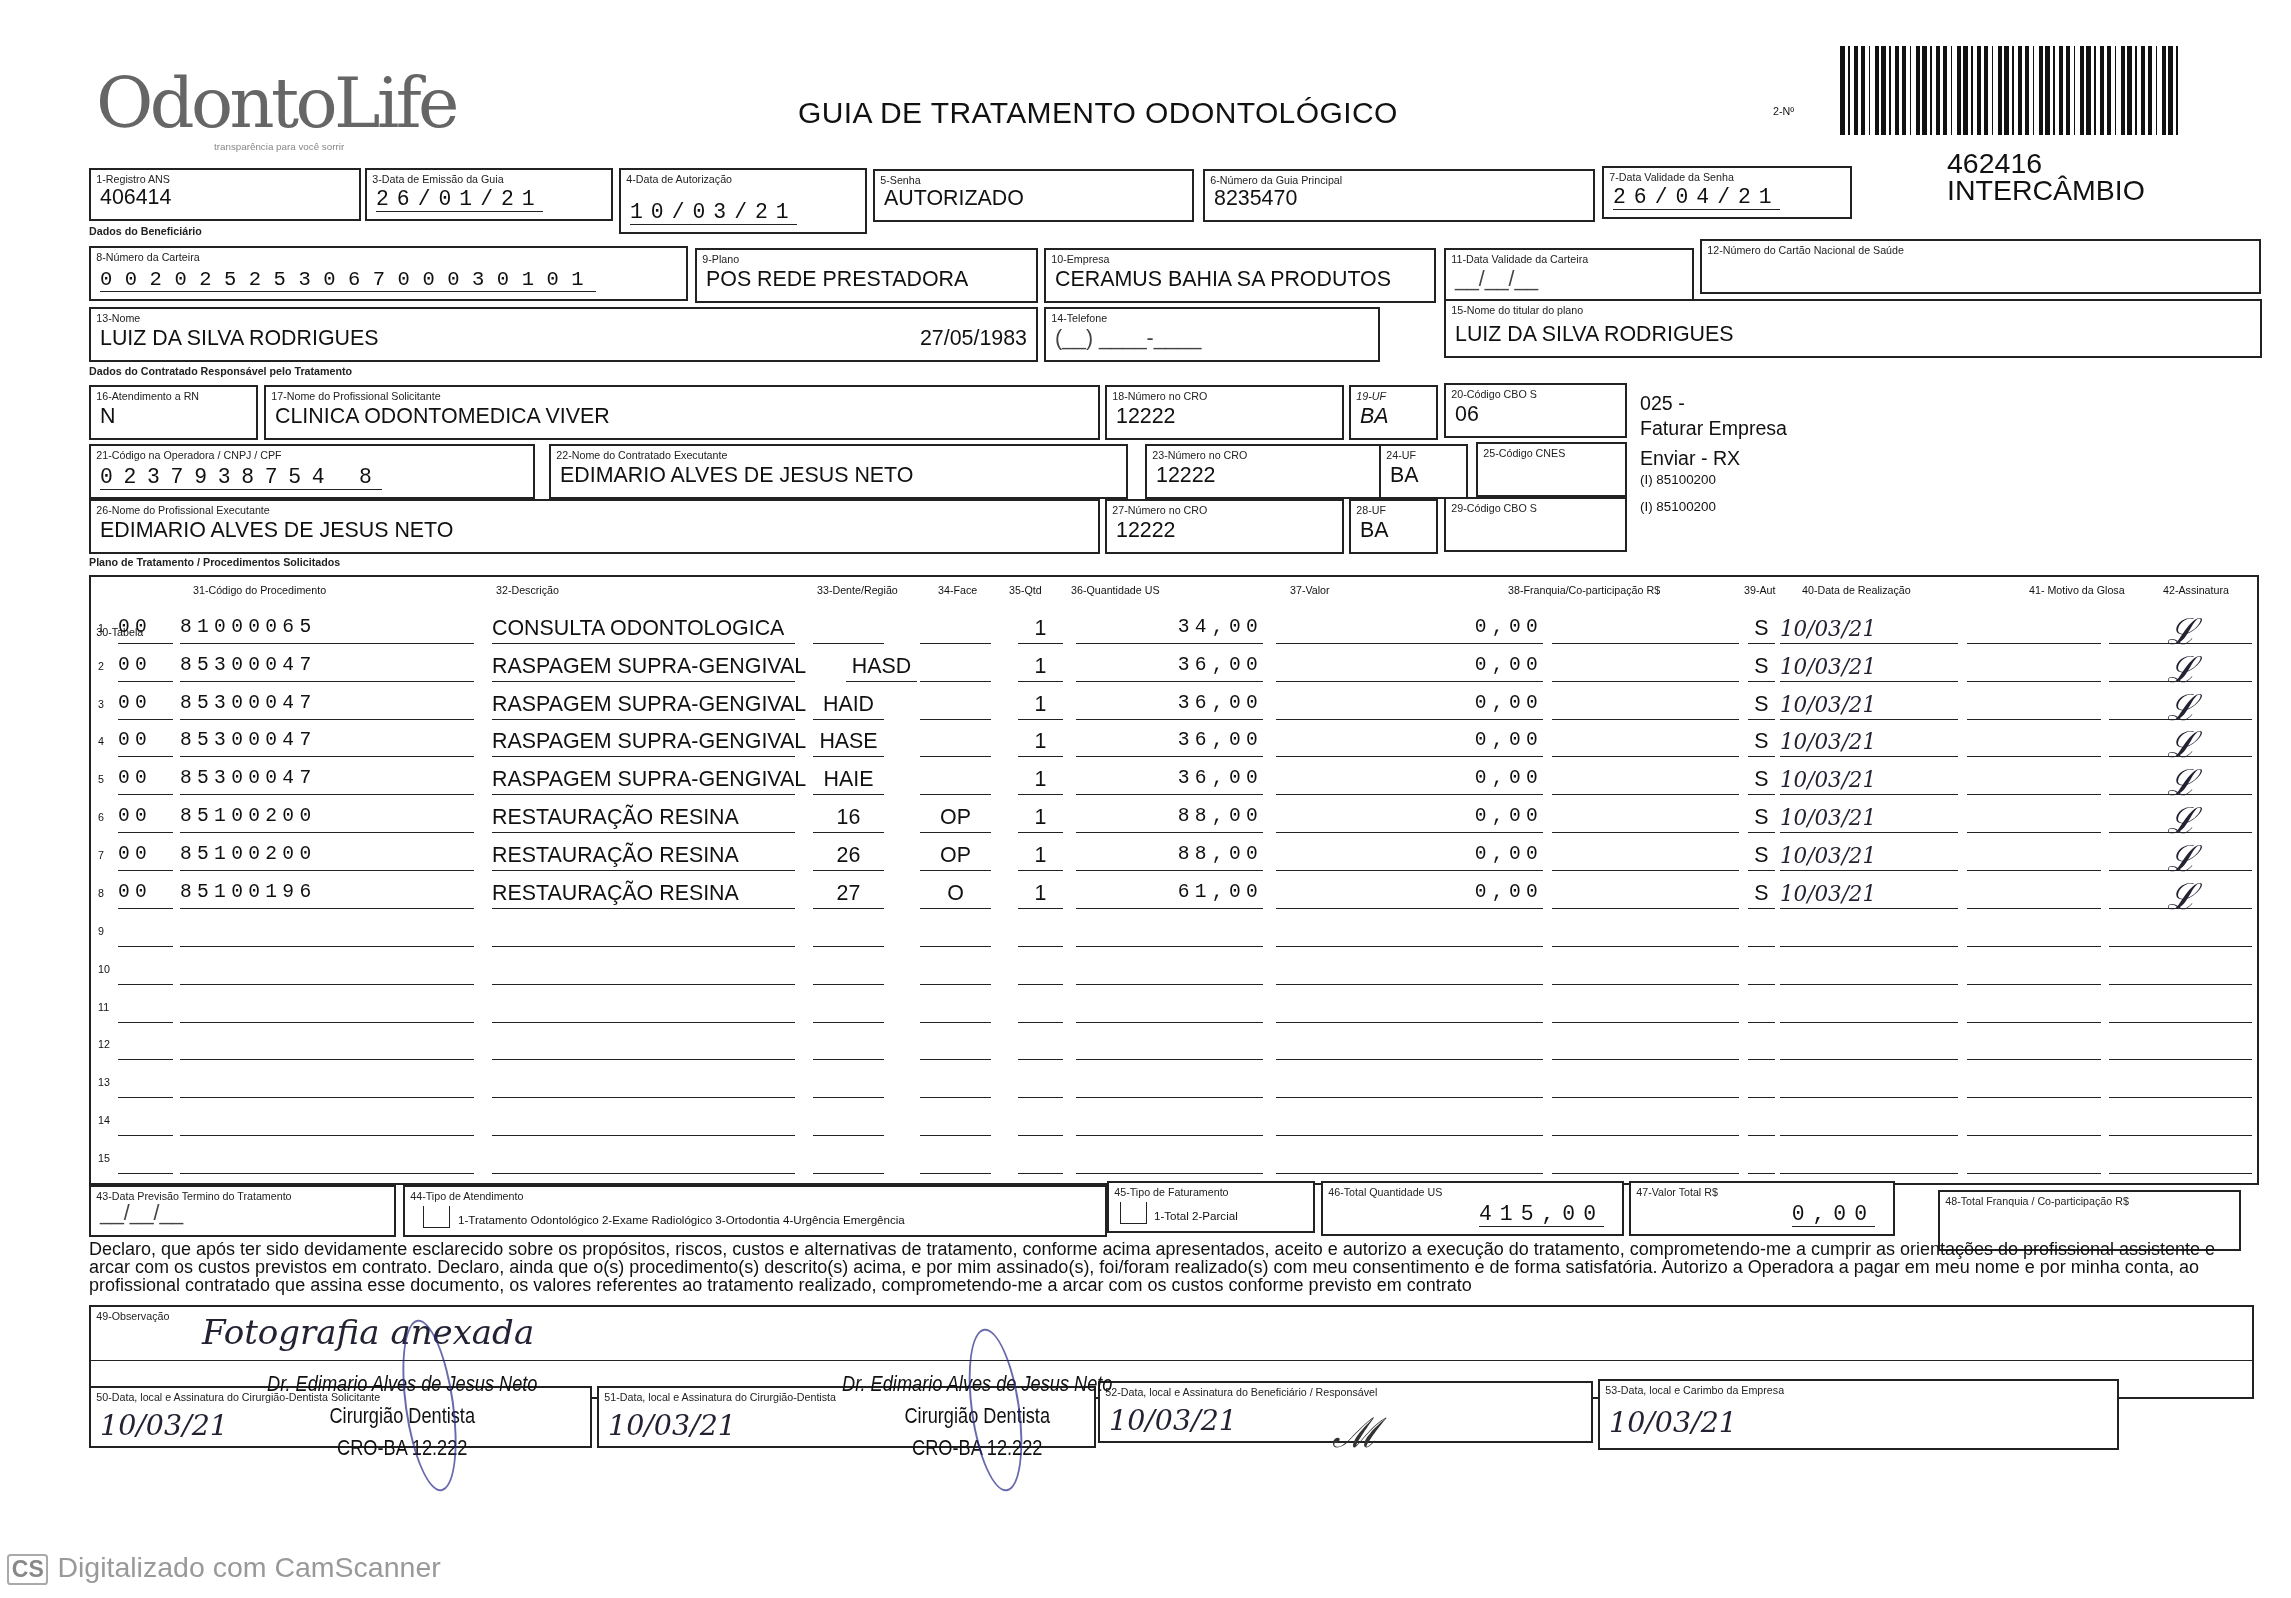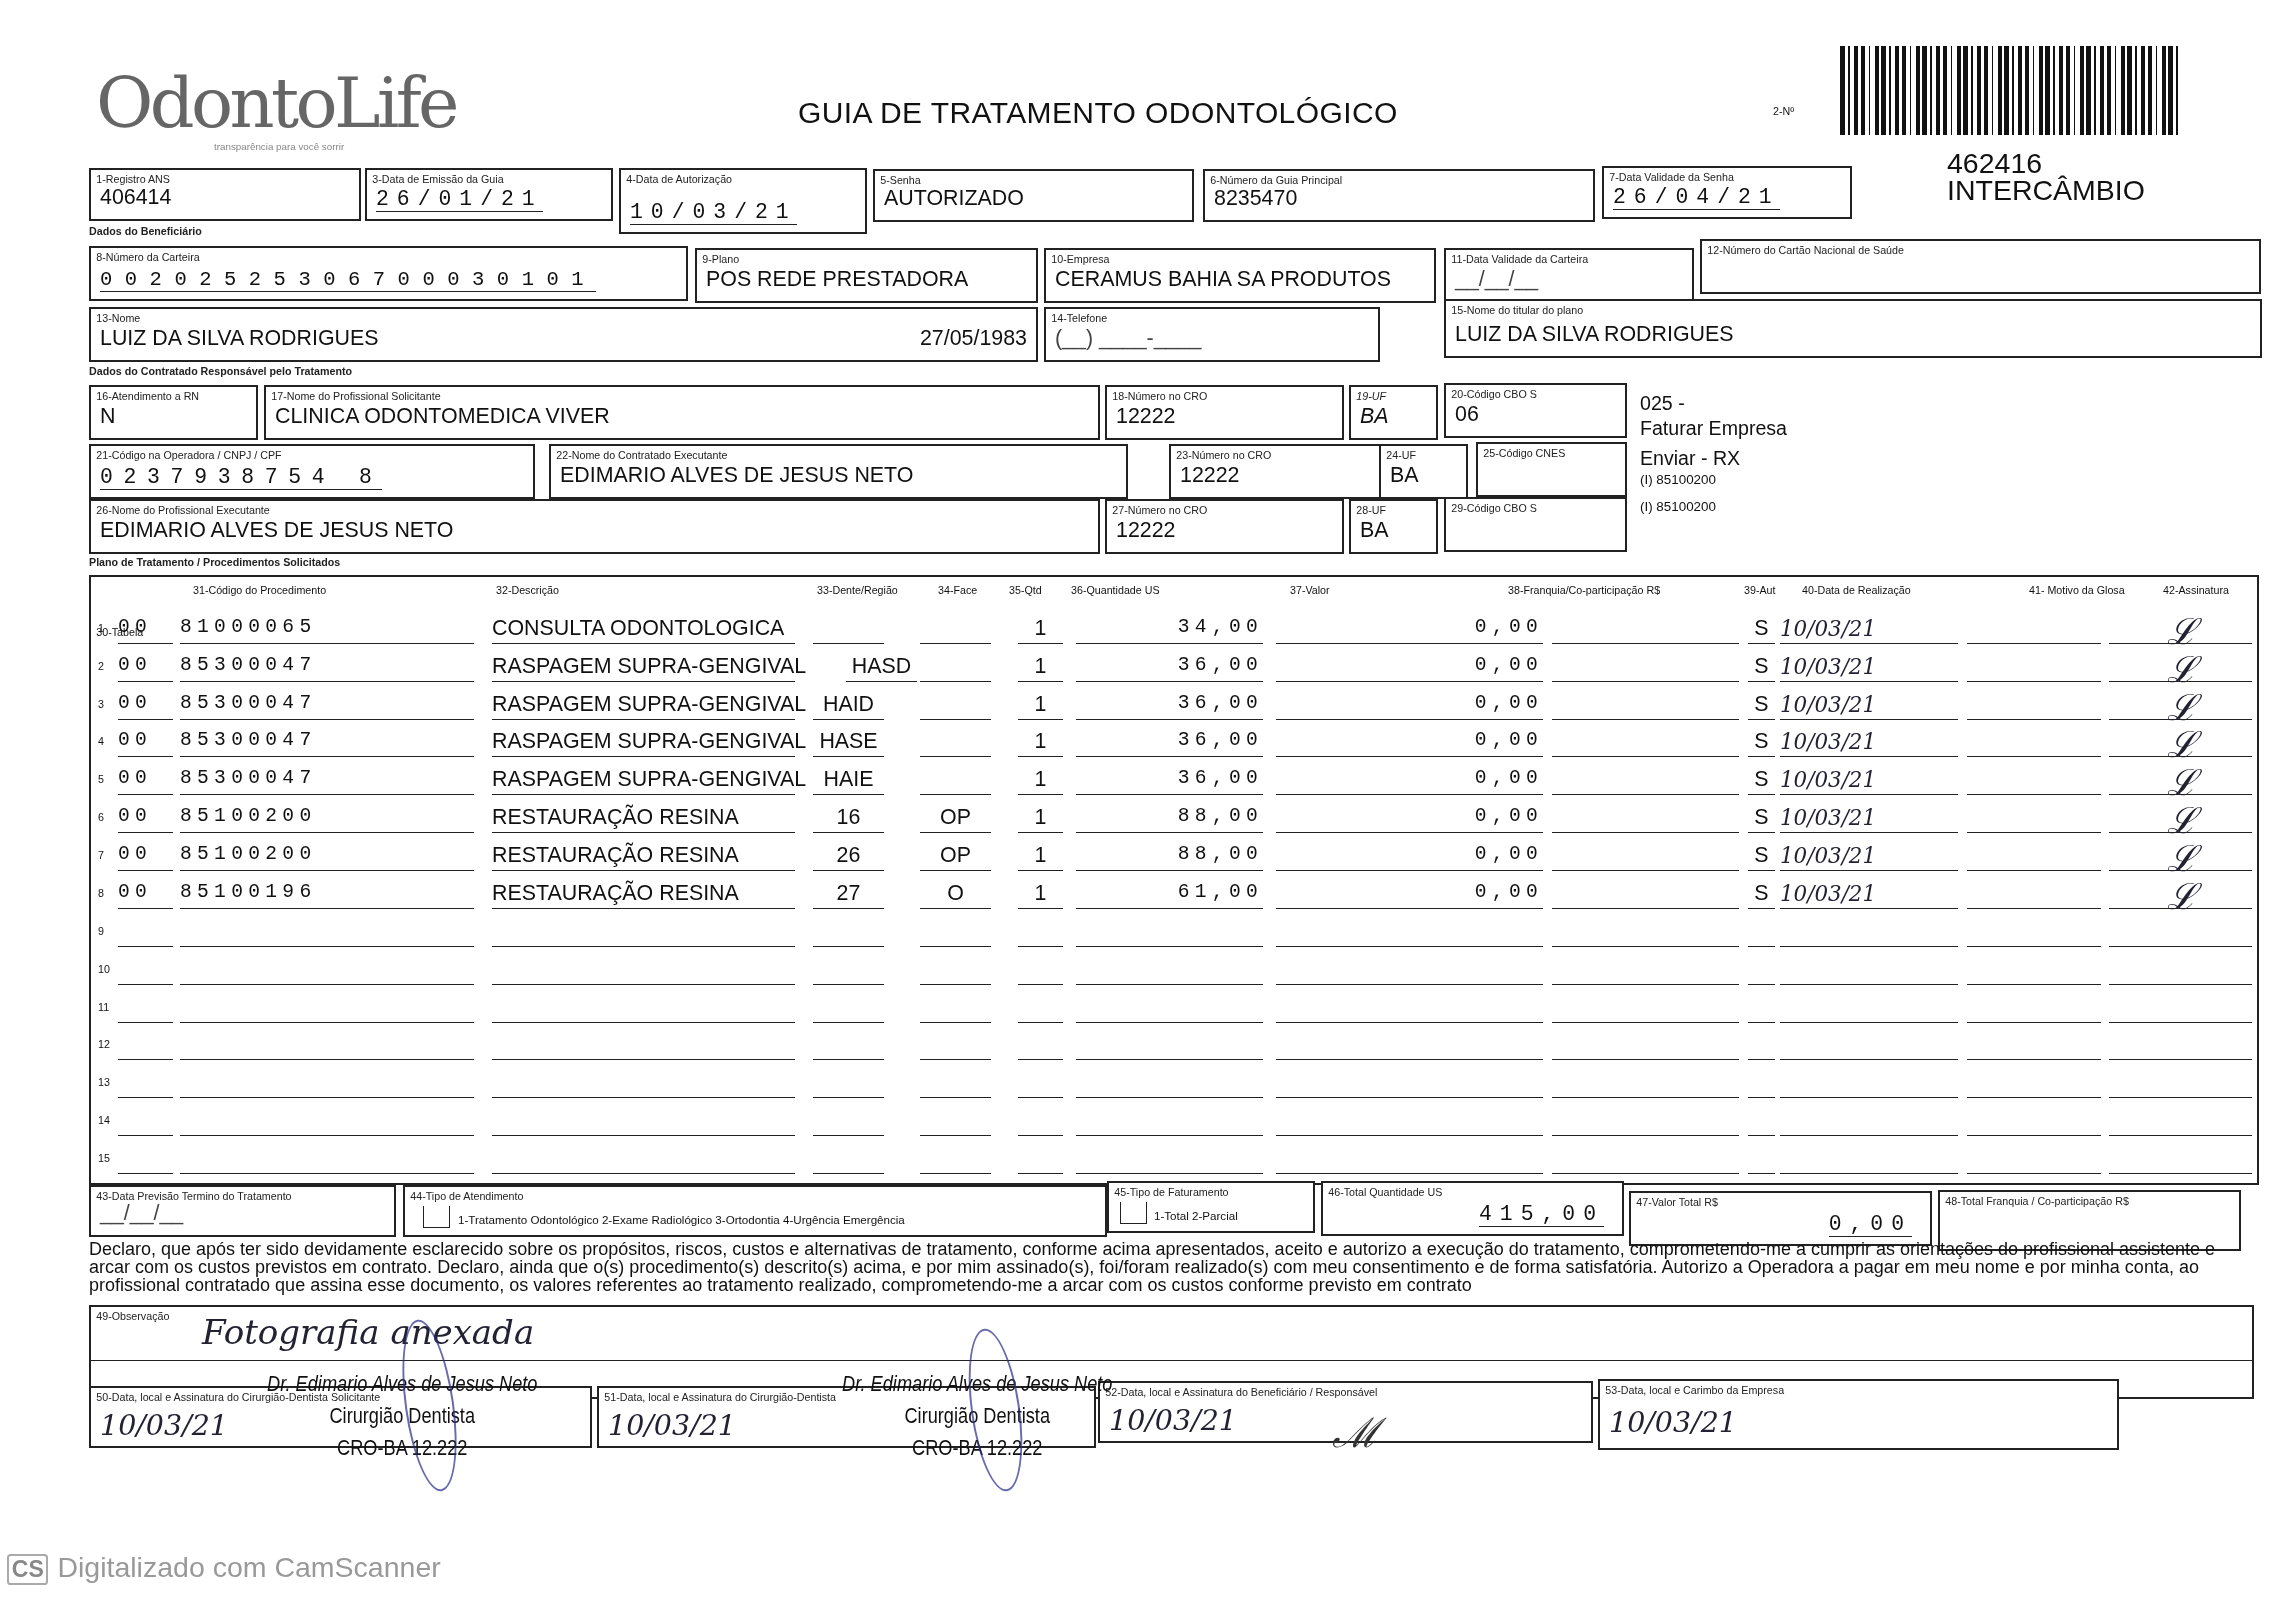--- a/index.html
+++ b/index.html
@@ -128,21 +128,21 @@
 </div>
 
 <div class="box" style="left:89px;top:444px;width:446px;height:55px;">
   <span class="lbl">21-Código na Operadora / CNPJ / CPF</span>
   <span class="digits" style="letter-spacing:10.7px;">0237938754 8</span>
 </div>
 <div class="box" style="left:549px;top:444px;width:579px;height:55px;">
   <span class="lbl">22-Nome do Contratado Executante</span>
   <span class="val">EDIMARIO ALVES DE JESUS NETO</span>
 </div>
-<div class="box" style="left:1169px;top:444px;width:241px;height:55px;">
+<div class="box" style="left:1145px;top:444px;width:241px;height:55px;">
   <span class="lbl">23-Número no CRO</span>
   <span class="val">12222</span>
 </div>
 <div class="box" style="left:1379px;top:444px;width:89px;height:55px;">
   <span class="lbl">24-UF</span>
   <span class="val">BA</span>
 </div>
 <div class="box" style="left:1476px;top:442px;width:151px;height:55px;">
   <span class="lbl">25-Código CNES</span>
   <span class="val"></span>
@@ -450,21 +450,21 @@
 </div>
 <div class="box" style="left:1107px;top:1181px;width:208px;height:52px;">
   <span class="lbl">45-Tipo de Faturamento</span>
   <span class="abs" style="left:10.7px;bottom:7.1px;width:25px;height:21.4px;border:1.8px solid #222;border-top:none;"></span>
   <span class="abs" style="left:45px;bottom:9px;font-size:11.6px;">1-Total  2-Parcial</span>
 </div>
 <div class="box" style="left:1321px;top:1181px;width:303px;height:55px;">
   <span class="lbl">46-Total Quantidade US</span>
   <span class="digits" style="left:auto;right:18px;">415,00</span>
 </div>
-<div class="box" style="left:1629px;top:1181px;width:303px;height:55px;margin-top:10px;">
+<div class="box" style="left:1629px;top:1181px;width:266px;height:55px;">
   <span class="lbl">47-Valor Total R$</span>
   <span class="digits" style="left:auto;right:18px;">0,00</span>
 </div>
 <div class="box" style="left:1938px;top:1190px;width:303px;height:61px;">
   <span class="lbl">48-Total Franquia / Co-participação R$</span>
   <span class="digits"></span>
 </div>
 
 <div class="decl">Declaro, que após ter sido devidamente esclarecido sobre os propósitos, riscos, custos e alternativas de tratamento, conforme acima apresentados, aceito e autorizo a execução do tratamento, comprometendo-me a cumprir as orientações do profissional assistente e arcar com os custos previstos em contrato. Declaro, ainda que o(s) procedimento(s) descrito(s) acima, e por mim assinado(s), foi/foram realizado(s) com meu consentimento e de forma satisfatória. Autorizo a Operadora a pagar em meu nome e por minha conta, ao profissional contratado que assina esse documento, os valores referentes ao tratamento realizado, comprometendo-me a arcar com os custos conforme previsto em contrato</div>
 

